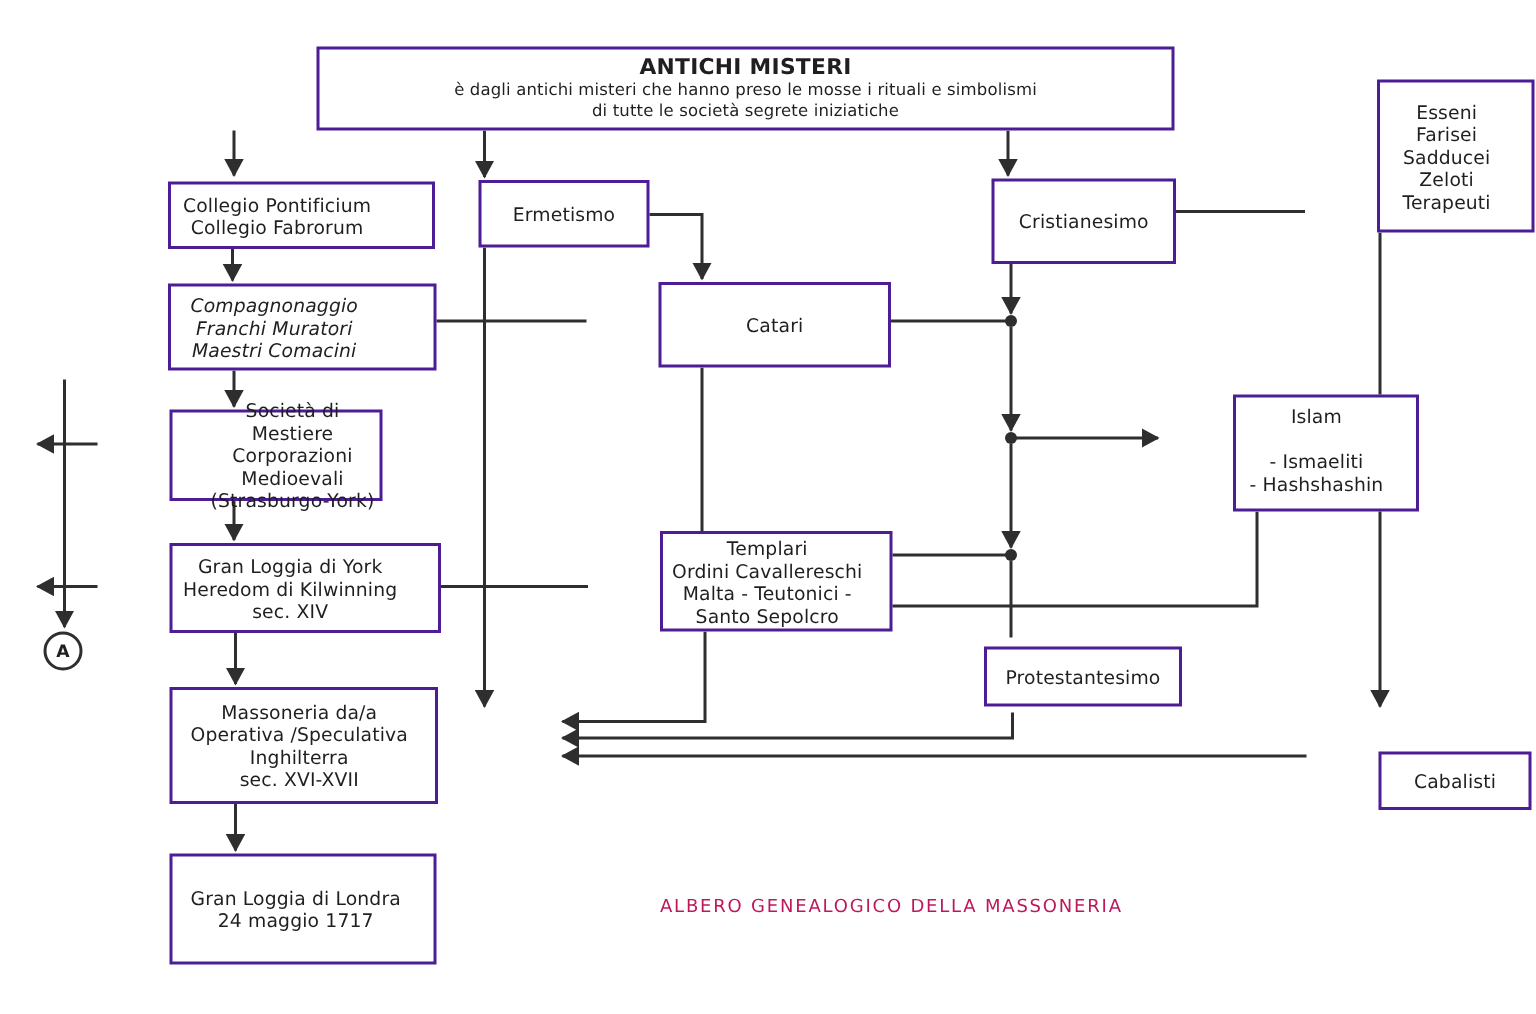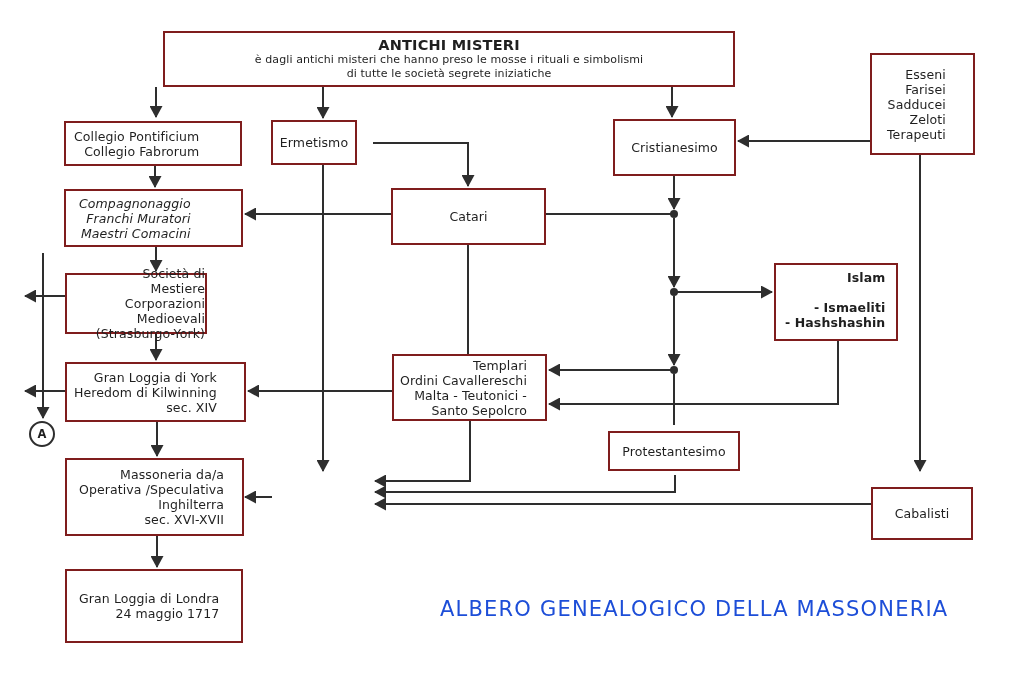--- a/index.html
+++ b/index.html
@@ -13,75 +13,76 @@
   }
   #wires {
     position: absolute;
     left: 0; top: 0;
     width: 1024px; height: 676px;
     z-index: 1;
   }
   .node {
     position: absolute;
     box-sizing: border-box;
-    border: 2px solid #7f1d1d;
+    border: 2px solid #4c1d95;
     background: #ffffff;
     color: #1f1f1f;
     font-size: 12.5px;
     line-height: 15px;
     white-space: pre-line;
     display: flex;
     align-items: center;
     z-index: 2;
     letter-spacing: 0.1px;
+    margin-left: 48px;
   }
-  .node.left { justify-content: flex-start; text-align: right; }
+  .node.left { justify-content: flex-start; text-align: center; }
   .node.center { justify-content: center; text-align: center; }
   .node.top { align-items: flex-start; }
 
   .n-titlebox       { left:163px; top:31px;  width:572px; height:56px; flex-direction:column; justify-content:center; text-align:center; }
   .tb-title         { font-weight: bold; font-size: 14.5px; line-height: 16px; letter-spacing: 0.2px; }
   .tb-sub           { font-size: 11px; line-height: 14px; }
   .n-esseni         { left:870px; top:53px;  width:105px; height:102px; padding-left:15px; }
   .n-collegio       { left:64px;  top:121px; width:178px; height:45px;  padding-left:8px;  }
-  .n-ermetismo      { left:271px; top:120px; width:86px; height:45px;  }
+  .n-ermetismo      { left:271px; top:120px; width:114px; height:45px;  }
   .n-cristianesimo  { left:613px; top:119px; width:123px; height:57px;  }
   .n-compagnonaggio { left:64px;  top:189px; width:179px; height:58px;  padding-left:13px;font-style:italic; }
   .n-catari         { left:391px; top:188px; width:155px; height:57px;  }
-  .n-islam          { left:774px; top:263px; width:124px; height:78px;  padding-left:9px; padding-top:5px;font-weight:bold; }
+  .n-islam          { left:774px; top:263px; width:124px; height:78px;  padding-left:9px; padding-top:5px; }
   .n-societa        { left:65px;  top:273px; width:142px; height:61px;  padding-left:22px;  }
   .n-templari       { left:392px; top:354px; width:155px; height:67px;  padding-left:6px;  }
   .n-york           { left:65px;  top:362px; width:181px; height:60px;  padding-left:7px;  }
   .n-protestantesimo{ left:608px; top:431px; width:132px; height:40px;  }
   .n-massoneria     { left:65px;  top:458px; width:179px; height:78px;  padding-left:12px; }
   .n-rosacroce      { left:272px; top:473px; width:101px; height:46px;  }
-  .n-cabalisti      { left:871px; top:487px; width:102px; height:53px;  }
+  .n-cabalisti      { left:871px; top:501px; width:102px; height:39px;  }
   .n-londra         { left:65px;  top:569px; width:178px; height:74px;  padding-left:12px; }
 
   #circle-a {
     position: absolute;
     left: 29px; top: 421px;
     width: 26px; height: 26px;
     box-sizing: border-box;
     border: 2px solid #2e2e2e;
     border-radius: 50%;
     background: #ffffff;
     color: #1f1f1f;
     font-weight: bold;
     font-size: 11.5px;
     line-height: 22px;
     text-align: center;
     z-index: 3;
   }
   #caption {
     position: absolute;
     left: 440px; top: 597px;
-    font-size: 21px;
+    font-size: 12px;
     letter-spacing: 1.2px;
-    color: #1d4ed8;
+    color: #be185d;
     z-index: 2;
     white-space: nowrap;
   }
 </style>
 </head>
 <body>
 
 <div id="canvas">
 
   <svg id="wires" viewBox="0 0 1024 676" xmlns="http://www.w3.org/2000/svg">

